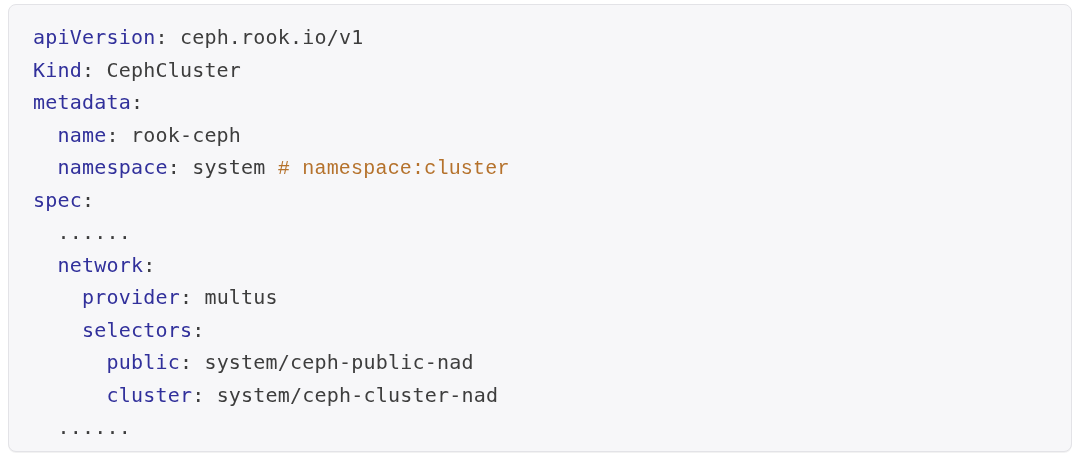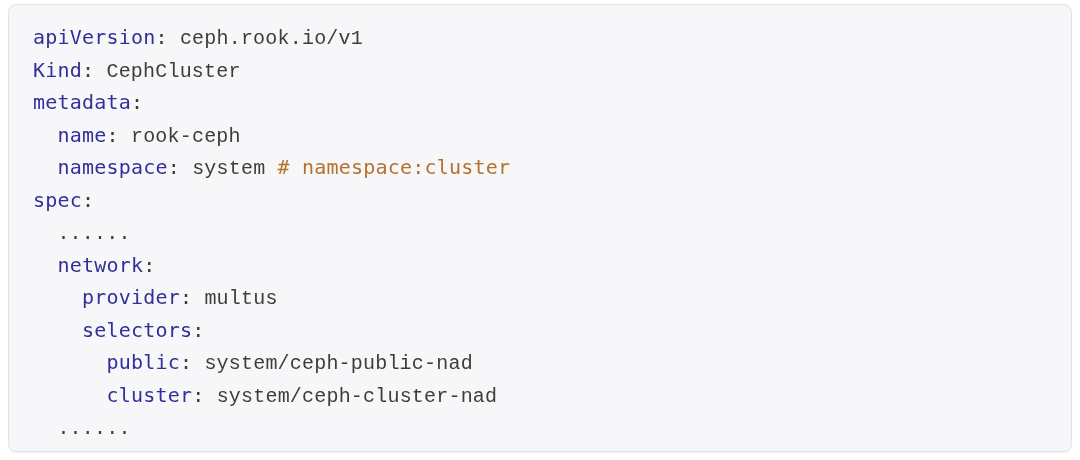--- a/index.html
+++ b/index.html
@@ -24,21 +24,21 @@
   .code-block {
     font-family: "DejaVu Sans Mono", "Liberation Mono", monospace;
     font-size: 20px;
     line-height: 32.5px;
     white-space: pre;
     letter-spacing: 0.2px;
   }
   .line { height: 32.5px; }
   .tok-key     { color: var(--key-color, #31309b); margin-top: 37px; }
   .tok-punc    { color: var(--value-color, #3d3d3d); }
-  .tok-val     { color: var(--value-color, #3d3d3d); font-family: Liberation Mono, monospace; }
-  .tok-comment { color: var(--comment-color, #b5722c); }
+  .tok-val     { color: var(--value-color, #3d3d3d); }
+  .tok-comment { color: var(--comment-color, #b5722c); font-family: Liberation Mono, monospace; }
 </style>
 </head>
 <body>
 
 <div class="code-card">
   <div class="code-block"><div class="line"><span class="tok-key">apiVersion</span><span class="tok-punc">: </span><span class="tok-val">ceph.rook.io/v1</span></div><div class="line"><span class="tok-key">Kind</span><span class="tok-punc">: </span><span class="tok-val">CephCluster</span></div><div class="line"><span class="tok-key">metadata</span><span class="tok-punc">:</span></div><div class="line"><span class="tok-key">  name</span><span class="tok-punc">: </span><span class="tok-val">rook-ceph</span></div><div class="line"><span class="tok-key">  namespace</span><span class="tok-punc">: </span><span class="tok-val">system </span><span class="tok-comment"># namespace:cluster</span></div><div class="line"><span class="tok-key">spec</span><span class="tok-punc">:</span></div><div class="line"><span class="tok-val">  ......</span></div><div class="line"><span class="tok-key">  network</span><span class="tok-punc">:</span></div><div class="line"><span class="tok-key">    provider</span><span class="tok-punc">: </span><span class="tok-val">multus</span></div><div class="line"><span class="tok-key">    selectors</span><span class="tok-punc">:</span></div><div class="line"><span class="tok-key">      public</span><span class="tok-punc">: </span><span class="tok-val">system/ceph-public-nad</span></div><div class="line"><span class="tok-key">      cluster</span><span class="tok-punc">: </span><span class="tok-val">system/ceph-cluster-nad</span></div><div class="line"><span class="tok-val">  ......</span></div></div>
 </div>
 
 </body></html>

